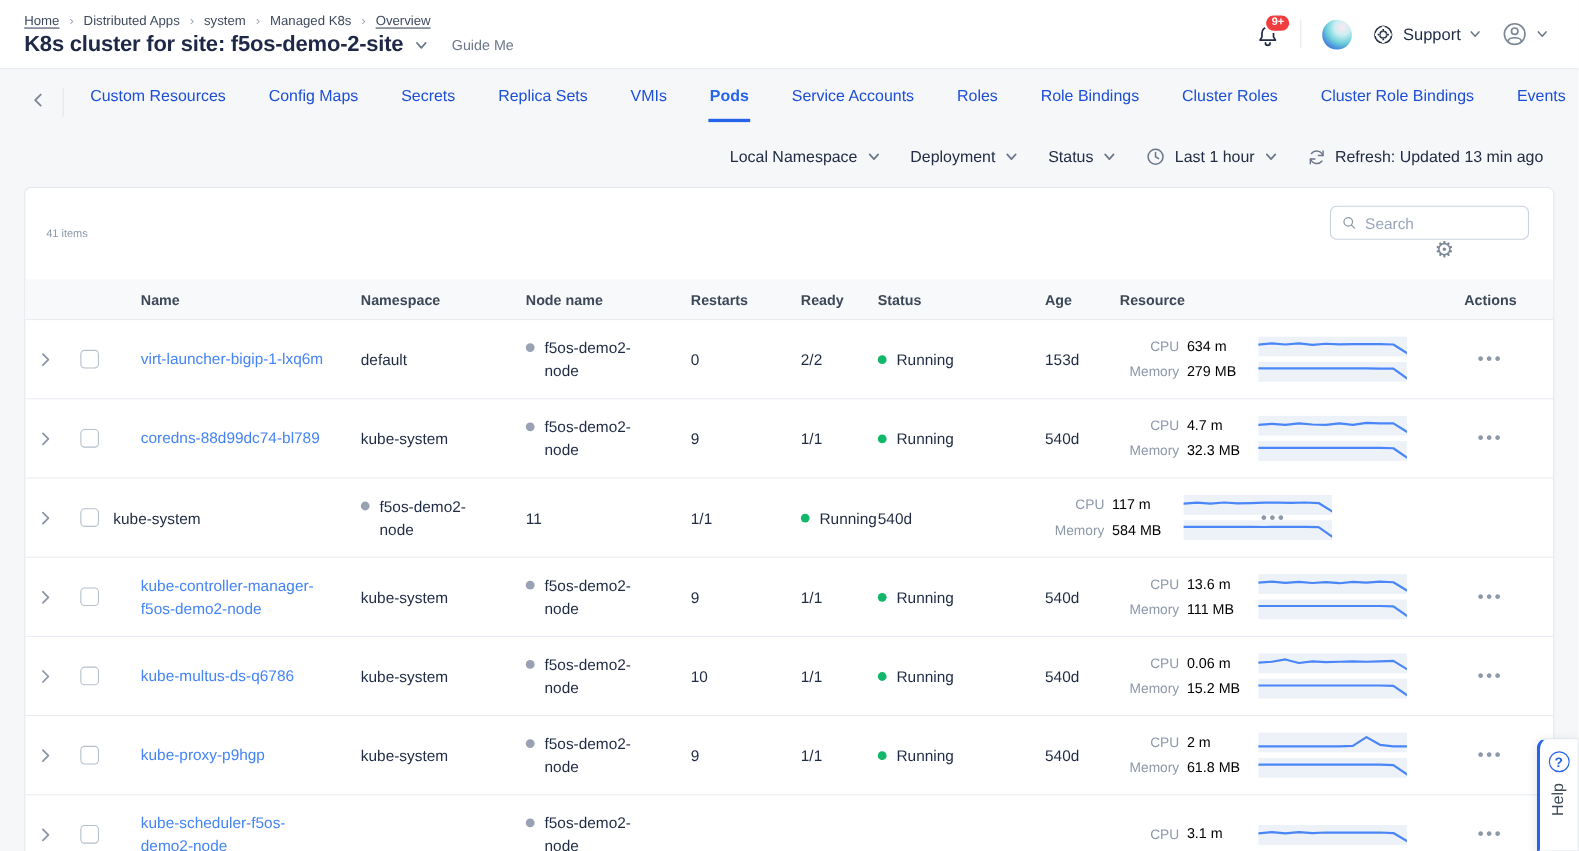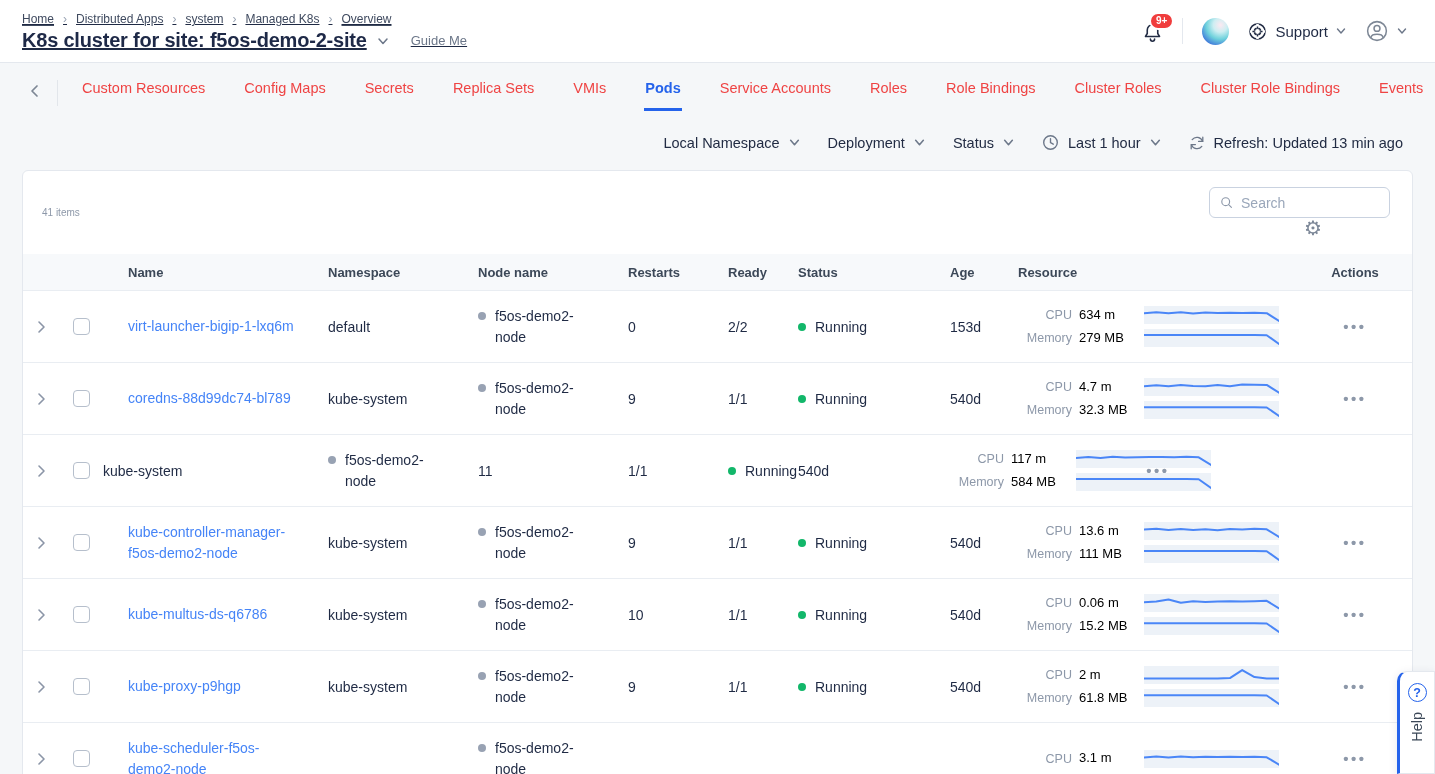--- a/index.html
+++ b/index.html
@@ -15,21 +15,21 @@
   
   .topbar {
     background: #fff;
     border-bottom: 1px solid #e4e8ee;
     height: 63px;
     display: flex;
     justify-content: space-between;
     align-items: center;
     padding: 0 28px 0 22px;
   }
-  .topbar-left { padding-top: 2px; text-decoration: underline; }
+  .topbar-left { padding-top: 2px; }
   .breadcrumb { display: flex; align-items: center; gap: 9px; font-size: 12px; color: #3f4a5f; }
   .crumb { cursor: pointer; }
   .crumb.underlined { text-decoration: underline; text-underline-offset: 2px; }
   .crumb-sep { color: #9aa4b4; font-size: 12px; }
   .title-row { display: flex; align-items: center; margin-top: 3px; }
   .page-title { font-size: 20px; font-weight: 700; color: #1e2947; letter-spacing: -0.2px; }
   .title-chev { margin-left: 10px; cursor: pointer; }
   .guide-me { margin-left: 22px; font-size: 13px; color: #6c7789; cursor: pointer; }
 
   .topbar-right { display: flex; align-items: center; gap: 19px; }
@@ -46,21 +46,21 @@
   }
   .support-group, .user-group { display: flex; align-items: center; gap: 8px; cursor: pointer; }
   .support-label { font-size: 15px; color: #1f2a44; }
 
   
   .tabbar { display: flex; align-items: flex-start; padding: 17px 0 0 28px; }
   .tab-scroll-btn { margin-top: 3px; }
   .tab-divider { width: 1px; height: 26px; background: #e2e6eb; margin-left: 15px; }
   .tabs { display: flex; gap: 37px; margin-left: 23px; }
   .tab {
-    font-size: 14.5px; color: #ef4444; padding: 0 1px 12px 1px;
+    font-size: 14.5px; color: #1d4ed8; padding: 0 1px 12px 1px;
     border-bottom: 3px solid transparent;
   }
   .tab.active { color: #2563eb; font-weight: 700; border-bottom-color: #2563eb; }
 
   
   .filters {
     display: flex; justify-content: flex-end; align-items: center;
     gap: 28px; padding: 23px 32px 0 0; font-size: 14.5px; color: #22declare2c44;
   }
   .filters { color: #222c44; }

